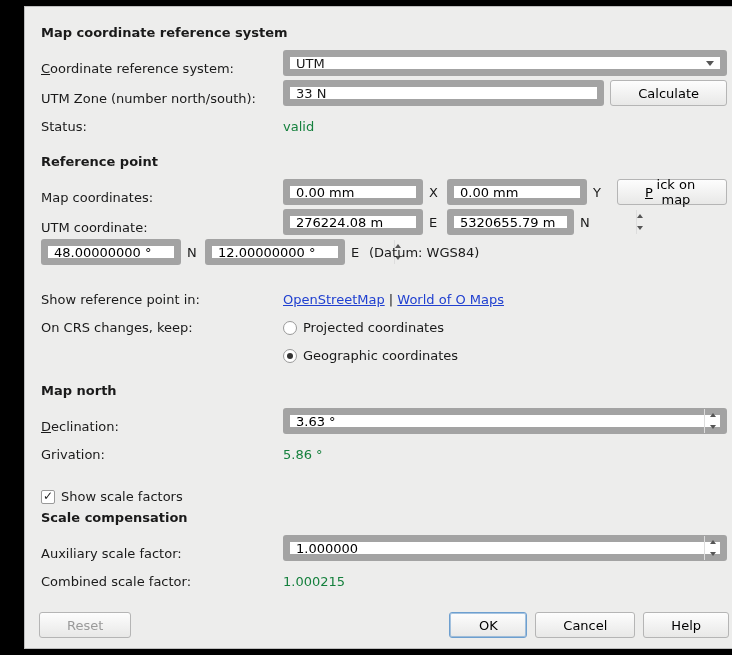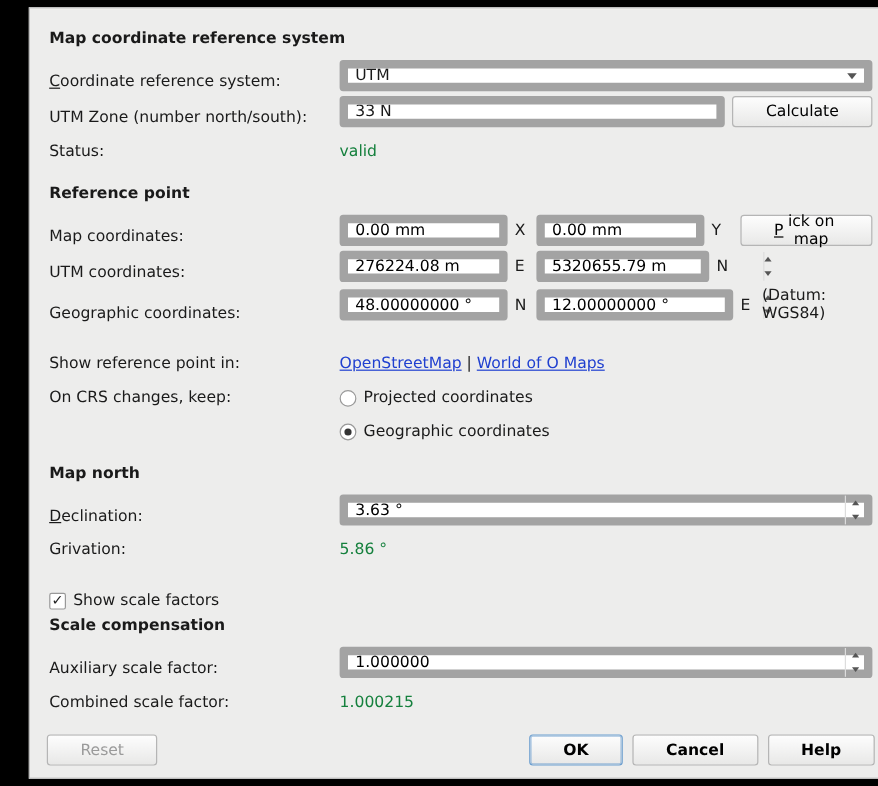--- a/index.html
+++ b/index.html
@@ -153,21 +153,21 @@
     color: #222;
   }
   .footer {
     position: absolute;
     bottom: 10px; left: 14px; right: 14px;
     display: flex;
     justify-content: space-between;
     align-items: flex-end;
     margin-top: 31px;
   }
-  .footer .right { display: flex; gap: 8px; font-weight: bold; }
+  .footer .right { display: flex; gap: 8px; }
   .footer .btn { min-width: 78px; justify-content: center; }
   .small-gap { height: 14px; }
   .suffix { min-width: 12px; }
 </style>
 </head>
 <body>
 
 <div class="window">
   <div class="content">
 
@@ -228,65 +228,64 @@
               </div>
             </div>
         </div>
         <span class="suffix">Y</span>
         <span style="flex:1"></span>
         <button class="btn"><span class="underline">P</span>ick on map</button>
       </div>
     </div>
 
     <div class="row">
-      <div class="label-col">UTM coordinates:</div>
+      <div class="label-col">UTM coordinate:</div>
       <div class="field-col">
         <div class="spin" style="width:140px">
           <input value="276224.08 m" style="">
           <div class="arrows">
               <div>
                 <span class="arrow-up"></span>
               </div>
               <div>
                 <span class="arrow-down"></span>
               </div>
             </div>
         </div>
         <span class="suffix">E</span>
-        <div class="spin" style="width:144px">
+        <div class="spin" style="width:127px">
           <input value="5320655.79 m" style="">
           <div class="arrows">
               <div>
                 <span class="arrow-up"></span>
               </div>
               <div>
                 <span class="arrow-down"></span>
               </div>
             </div>
         </div>
         <span class="suffix">N</span>
       </div>
     </div>
 
     <div class="row">
-      <div class="label-col">Geographic coordinates:</div>
       <div class="field-col">
         <div class="spin" style="width:140px">
           <input value="48.00000000 °" style="">
           <div class="arrows">
               <div>
                 <span class="arrow-up"></span>
               </div>
               <div>
                 <span class="arrow-down"></span>
               </div>
             </div>
         </div>
         <span class="suffix">N</span>
-        <div class="spin" style="width:164px">
+        <div class="spin" style="width:140px">
           <input value="12.00000000 °" style="">
           <div class="arrows">
               <div>
                 <span class="arrow-up"></span>
               </div>
               <div>
                 <span class="arrow-down"></span>
               </div>
             </div>
         </div>

